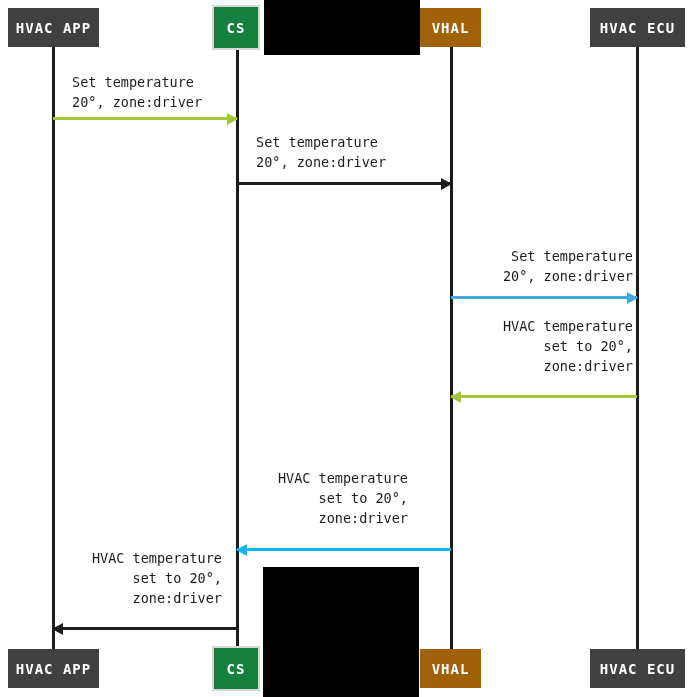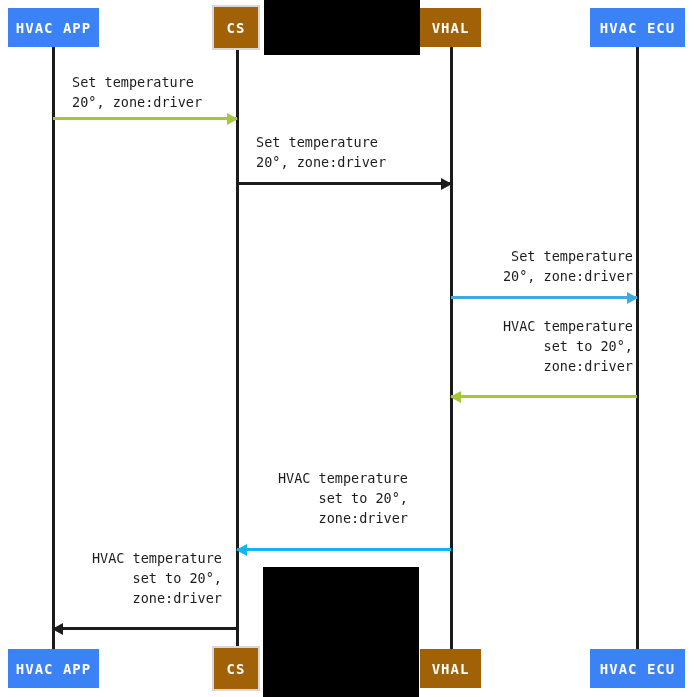--- a/index.html
+++ b/index.html
@@ -7,23 +7,23 @@
        font-family:"DejaVu Sans Mono","Liberation Mono",monospace;}
   #stage{position:absolute;left:0;top:0;width:694px;height:697px;background:#fff;}
 
   
   .lifeline{position:absolute;width:3px;background:#1b1b1b;top:40px;height:618px;}
 
   
   .pbox{position:absolute;height:39px;display:flex;align-items:center;
         justify-content:center;color:#ffffff;font-weight:bold;font-size:14px;
         letter-spacing:1px;box-sizing:border-box;}
-  .pbox.green{background:#3b82f6;}
+  .pbox.green{background:#404040;}
   .pbox.blue{background:#a16207;}
-  .pbox.black{background:#a16207;border:2px solid #d8d8d8;}
+  .pbox.black{background:#15803d;border:2px solid #d8d8d8;}
 
   
   .msg-label{position:absolute;font-size:13.5px;line-height:20px;color:#1c1c1c;
              white-space:pre;}
   .msg-label.left{text-align:left;}
   .msg-label.right{text-align:right;}
 
   
   .arrow{position:absolute;height:3px;}
   .arrow .shaft{position:absolute;left:0;top:0;width:100%;height:3px;}

